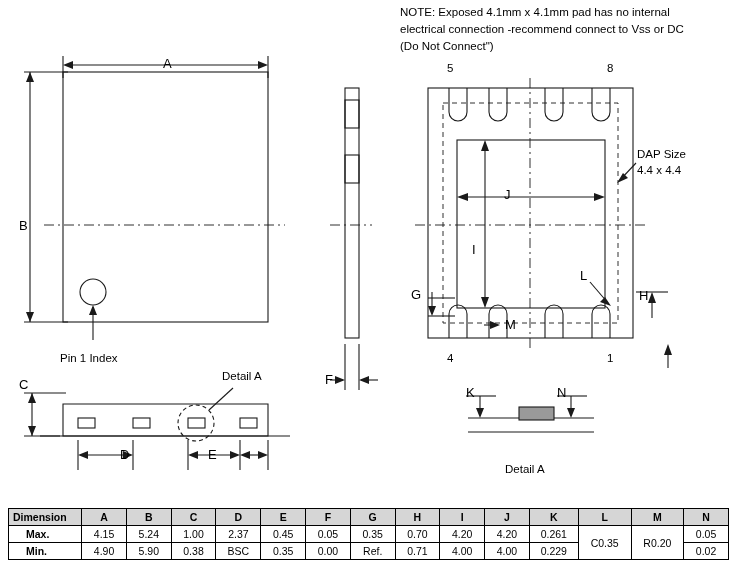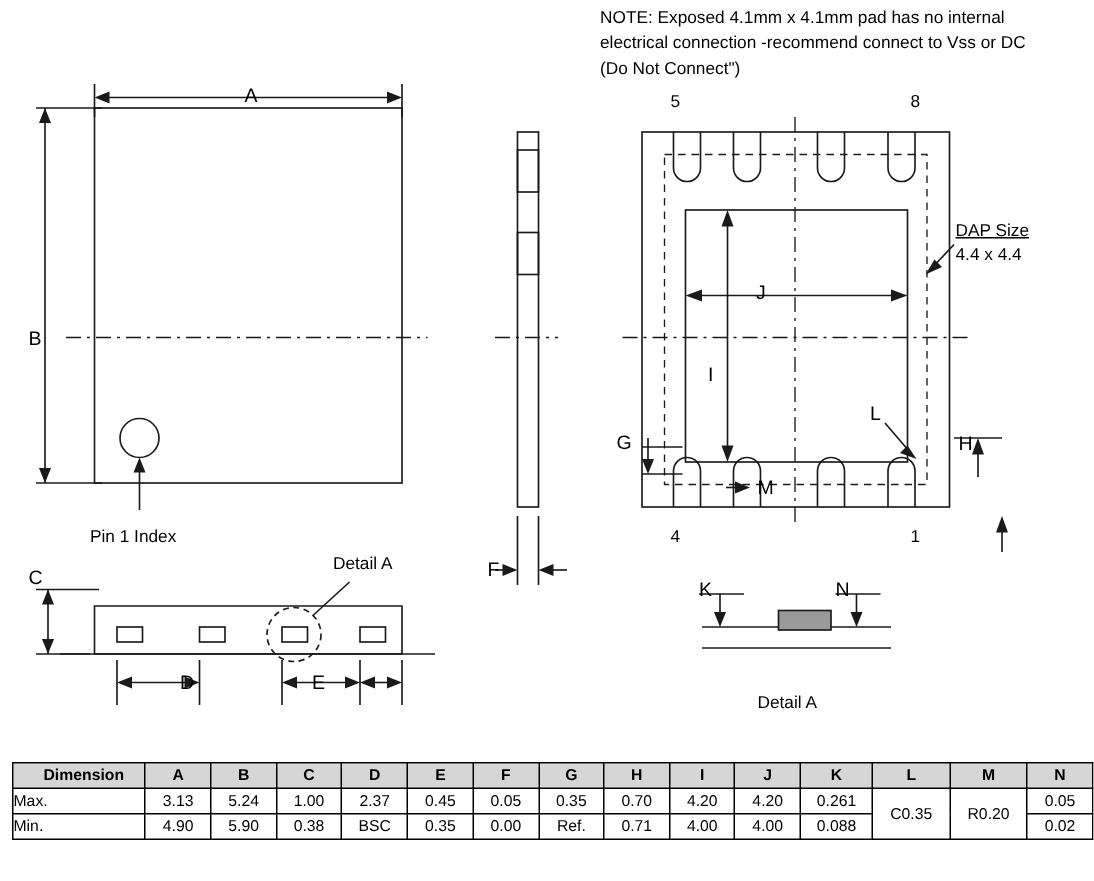--- a/index.html
+++ b/index.html
@@ -34,26 +34,26 @@
     height:14px;
     font-weight:normal;
   }
   .dimtable th{
     background:#d6d6d6;
     font-weight:bold;
     font-size:10.5px;
   }
   .dimtable td.rowhead{
     text-align:left;
-    font-weight:normal;
-    padding-left:0;
+    font-weight:bold;
+    padding-left:17px;
   }
   .dimtable th.rowhead{
     text-align:left;
-    padding-left:20px;
+    padding-left:4px;
   }
 </style>
 </head>
 <body>
 
 <div id="stage">
 
   <div class="note">NOTE:  Exposed 4.1mm x 4.1mm pad has no internal electrical connection -recommend connect to Vss or DC (Do Not Connect")</div>
 
   <svg class="drawing" viewBox="0 0 729 587">
@@ -199,21 +199,21 @@
   <div class="lbl" style="left:504px;top:187px;font-size:13px;">J</div>
   <div class="lbl" style="left:466px;top:385px;font-size:13px;">K</div>
   <div class="lbl" style="left:580px;top:268px;font-size:13px;">L</div>
   <div class="lbl" style="left:505px;top:317px;font-size:13px;">M</div>
   <div class="lbl" style="left:557px;top:385px;font-size:13px;">N</div>
 
   <div class="lbl" style="left:60px;top:352px;text-align:center;">Pin 1 Index</div>
   <div class="lbl" style="left:222px;top:370px;">Detail A</div>
   <div class="lbl" style="left:505px;top:463px;">Detail A</div>
 
-  <div class="lbl" style="left:637px;top:148px;text-decoration:underline;">DAP Size</div>
+  <div class="lbl" style="left:637px;top:148px;">DAP Size</div>
   <div class="lbl" style="left:637px;top:164px;">4.4 x 4.4</div>
 
   <div class="lbl" style="left:447px;top:62px;">5</div>
   <div class="lbl" style="left:607px;top:62px;">8</div>
   <div class="lbl" style="left:447px;top:352px;">4</div>
   <div class="lbl" style="left:607px;top:352px;">1</div>
 
   <table class="dimtable">
     <thead>
       <tr>
@@ -230,21 +230,21 @@
         <th style="width:42px;">J</th>
         <th style="width:46px;">K</th>
         <th style="width:50px;">L</th>
         <th style="width:50px;">M</th>
         <th style="width:42px;">N</th>
       </tr>
     </thead>
     <tbody>
       <tr>
         <td class="rowhead">Max.</td>
-        <td>3.13</td>
+        <td>4.15</td>
         <td>5.24</td>
         <td>1.00</td>
         <td>2.37</td>
         <td>0.45</td>
         <td>0.05</td>
         <td>0.35</td>
         <td>0.70</td>
         <td>4.20</td>
         <td>4.20</td>
         <td>0.261</td>
@@ -257,19 +257,19 @@
         <td>4.90</td>
         <td>5.90</td>
         <td>0.38</td>
         <td>BSC</td>
         <td>0.35</td>
         <td>0.00</td>
         <td>Ref.</td>
         <td>0.71</td>
         <td>4.00</td>
         <td>4.00</td>
-        <td>0.088</td>
+        <td>0.229</td>
         <td>0.02</td>
       </tr>
     </tbody>
   </table>
 
 </div>
 
 </body></html>

